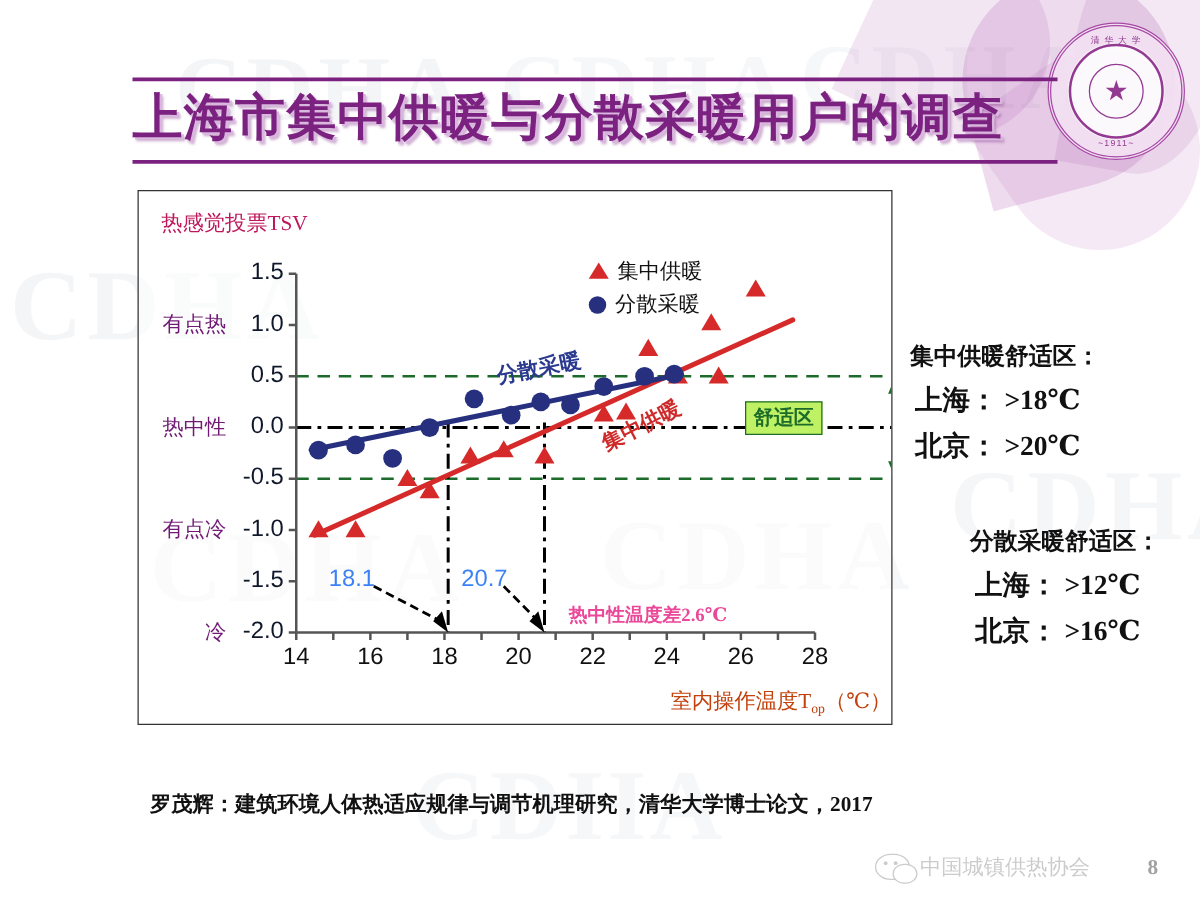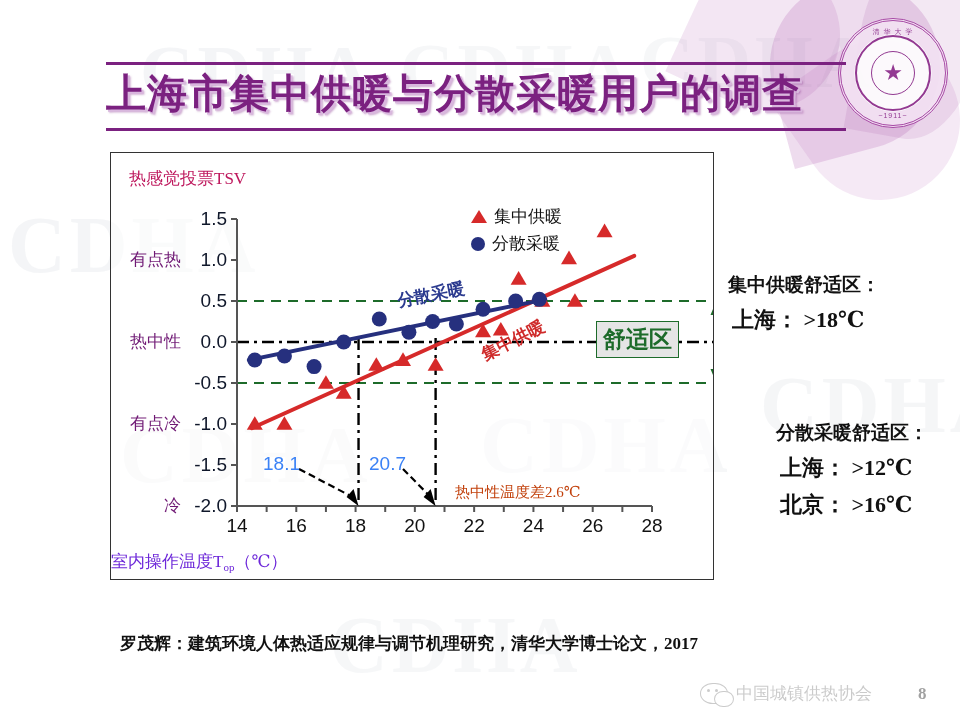--- a/index.html
+++ b/index.html
@@ -79,25 +79,25 @@
   }
   .ycat{
     position:absolute;transform:translateY(-52%);
     font-size:17px;color:#701a75;white-space:nowrap;text-align:right;
   }
   .xtick{
     position:absolute;transform:translateX(-50%);
     font-size:19px;color:#111;font-family:"Liberation Sans",sans-serif;
   }
   #xlabel-title{
-    position:absolute;left:0;right:0;text-align:left;bottom:6px;
-    font-size:17px;color:#6d28d9;
+    position:absolute;left:0;right:0;text-align:right;bottom:6px;
+    font-size:17px;color:#c2410c;
   }
   #neutral-note{
-    position:absolute;font-size:15px;font-weight:normal;color:#c2410c;
+    position:absolute;font-size:15px;font-weight:bold;color:#ec4899;
     white-space:nowrap;
   }
   .vlab{
     position:absolute;font-size:19px;color:#3b82f6;
     font-family:"Liberation Sans",sans-serif;
   }
   .series-label{
     position:absolute;font-size:17px;font-weight:bold;white-space:nowrap;
   }
   #lab-fensan{color:#2b3a8f;}
@@ -109,22 +109,22 @@
   .lg-tri{
     width:0;height:0;border-left:8px solid transparent;
     border-right:8px solid transparent;border-bottom:13px solid #d62a2a;
   }
   .lg-cir{width:14px;height:14px;border-radius:50%;background:#26307e;}
   .lg-txt{font-size:17px;color:#111;white-space:nowrap;}
 
   
   #comfort-box{
     position:absolute;left:596px;top:321px;
-    border:1.5px solid #1d6b2a;background:#e5e5e5;
-    padding:2px 6px;font-size:23px;font-weight:bold;color:#1d6b2a;
+    border:1.5px solid #1d6b2a;background:#bef264;
+    padding:2px 6px;font-size:16px;font-weight:bold;color:#1d6b2a;
     white-space:nowrap;
   }
 
   
   .rblock{position:absolute;left:728px;white-space:nowrap;}
   .rhead{font-size:19px;font-weight:bold;color:#111;margin-bottom:7px;}
   .rline{font-size:22px;font-weight:bold;color:#111;margin-bottom:7px;padding-left:4px;}
 
   
   #citation{
@@ -298,20 +298,21 @@
     <div class="ycat" style="top: 189px; right: 532px;">热中性</div>
     <div class="ycat" style="top: 271px; right: 532px;">有点冷</div>
     <div class="ycat" style="top: 353px; right: 532px;">冷</div>
   </div>
 
 <div id="comfort-box">舒适区</div>
 
 <div class="rblock" style="top:272px;">
   <div class="rhead">集中供暖舒适区：</div>
   <div class="rline">上海：  &gt;18℃</div>
+  <div class="rline">北京：  &gt;20℃</div>
 </div>
 <div class="rblock" style="top:420px;margin-left:48px;">
   <div class="rhead">分散采暖舒适区：</div>
   <div class="rline">上海：  &gt;12℃</div>
   <div class="rline">北京：  &gt;16℃</div>
 </div>
 
 <div id="citation">罗茂辉：建筑环境人体热适应规律与调节机理研究，清华大学博士论文，2017</div>
 
 <div id="footer">

